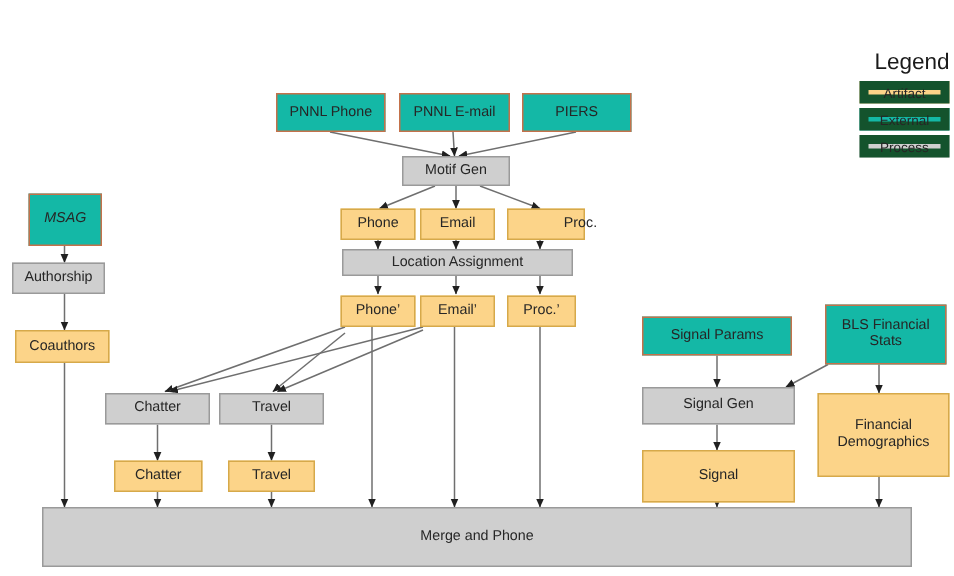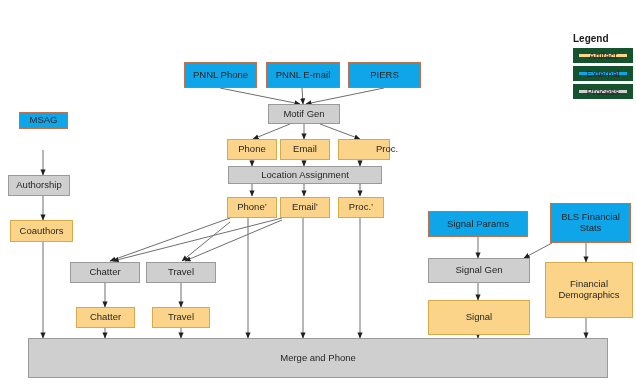--- a/index.html
+++ b/index.html
@@ -34,38 +34,38 @@
     color: #262626;
     line-height: 1.15;
     border: 1px solid #808080;
     padding: 0 2px;
   }
   .artifact {
     background: #fcd489;
     border-color: #d6a94a;
   }
   .external {
-    background: #0ea5e9;
+    background: #14b8a6;
     border-color: #c4714a;
   }
   .process {
     background: #cfcfcf;
     border-color: #9a9a9a;
   }
   .legend {
     position: absolute;
     left: 573px;
     top: 33px;
     width: 60px;
   }
   .legend-title {
-    font-size: 10px;
-    font-weight: bold;
+    font-size: 15px;
+    font-weight: normal;
     color: #1a1a1a;
-    text-align: left;
+    text-align: right;
     margin-bottom: 4px;
   }
   .legend-item {
     box-sizing: border-box;
     height: 15px;
     margin-bottom: 3px;
     display: flex;
     align-items: center;
     justify-content: center;
     font-size: 9px;
@@ -138,21 +138,21 @@
   <div class="node artifact" style="left:227px;top:139px;width:50px;height:21px;">Phone</div>
   <div class="node artifact" style="left:280px;top:139px;width:50px;height:21px;">Email</div>
   <div class="node artifact" style="left:338px;top:139px;width:46px;height:21px;padding-left:48px;">Proc.</div>
 
   <div class="node process" style="left:228px;top:166px;width:154px;height:18px;">Location Assignment</div>
 
   <div class="node artifact" style="left:227px;top:197px;width:50px;height:21px;">Phone’</div>
   <div class="node artifact" style="left:280px;top:197px;width:50px;height:21px;">Email’</div>
   <div class="node artifact" style="left:338px;top:197px;width:46px;height:21px;">Proc.’</div>
 
-  <div class="node external" style="left:19px;top:112px;width:49px;height:17px;">MSAG</div>
+  <div class="node external" style="left:19px;top:129px;width:49px;height:35px;font-style:italic;">MSAG</div>
   <div class="node process" style="left:8px;top:175px;width:62px;height:21px;">Authorship</div>
   <div class="node artifact" style="left:10px;top:220px;width:63px;height:22px;">Coauthors</div>
 
   <div class="node process" style="left:70px;top:262px;width:70px;height:21px;">Chatter</div>
   <div class="node process" style="left:146px;top:262px;width:70px;height:21px;">Travel</div>
   <div class="node artifact" style="left:76px;top:307px;width:59px;height:21px;">Chatter</div>
   <div class="node artifact" style="left:152px;top:307px;width:58px;height:21px;">Travel</div>
 
   <div class="node external" style="left:428px;top:211px;width:100px;height:26px;">Signal Params</div>
   <div class="node external" style="left:550px;top:203px;width:81px;height:40px;">BLS Financial Stats</div>

